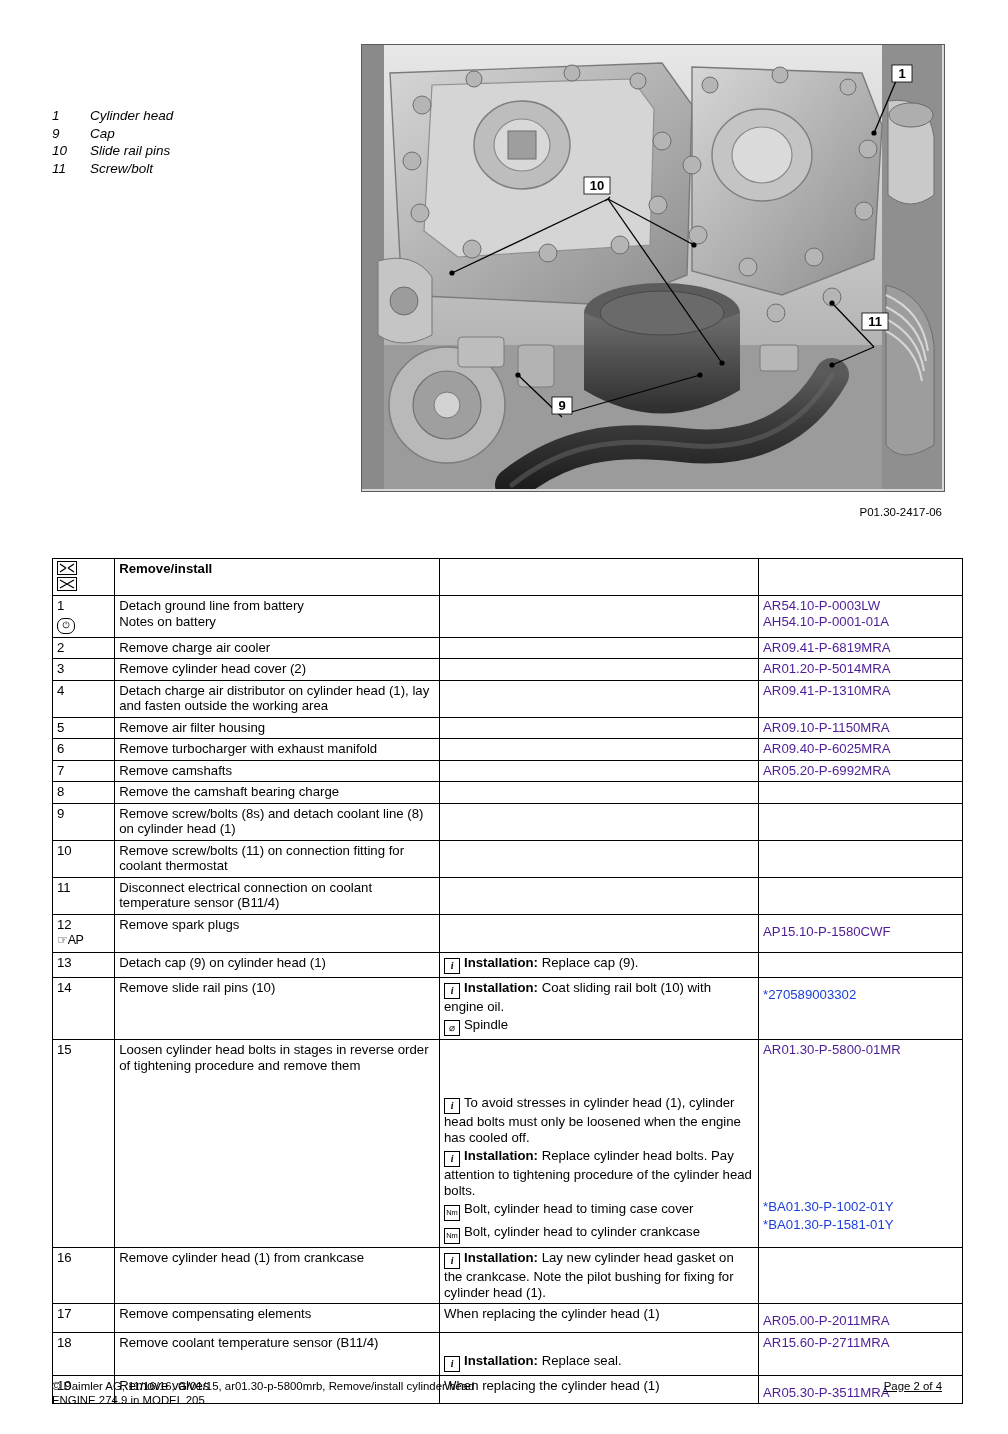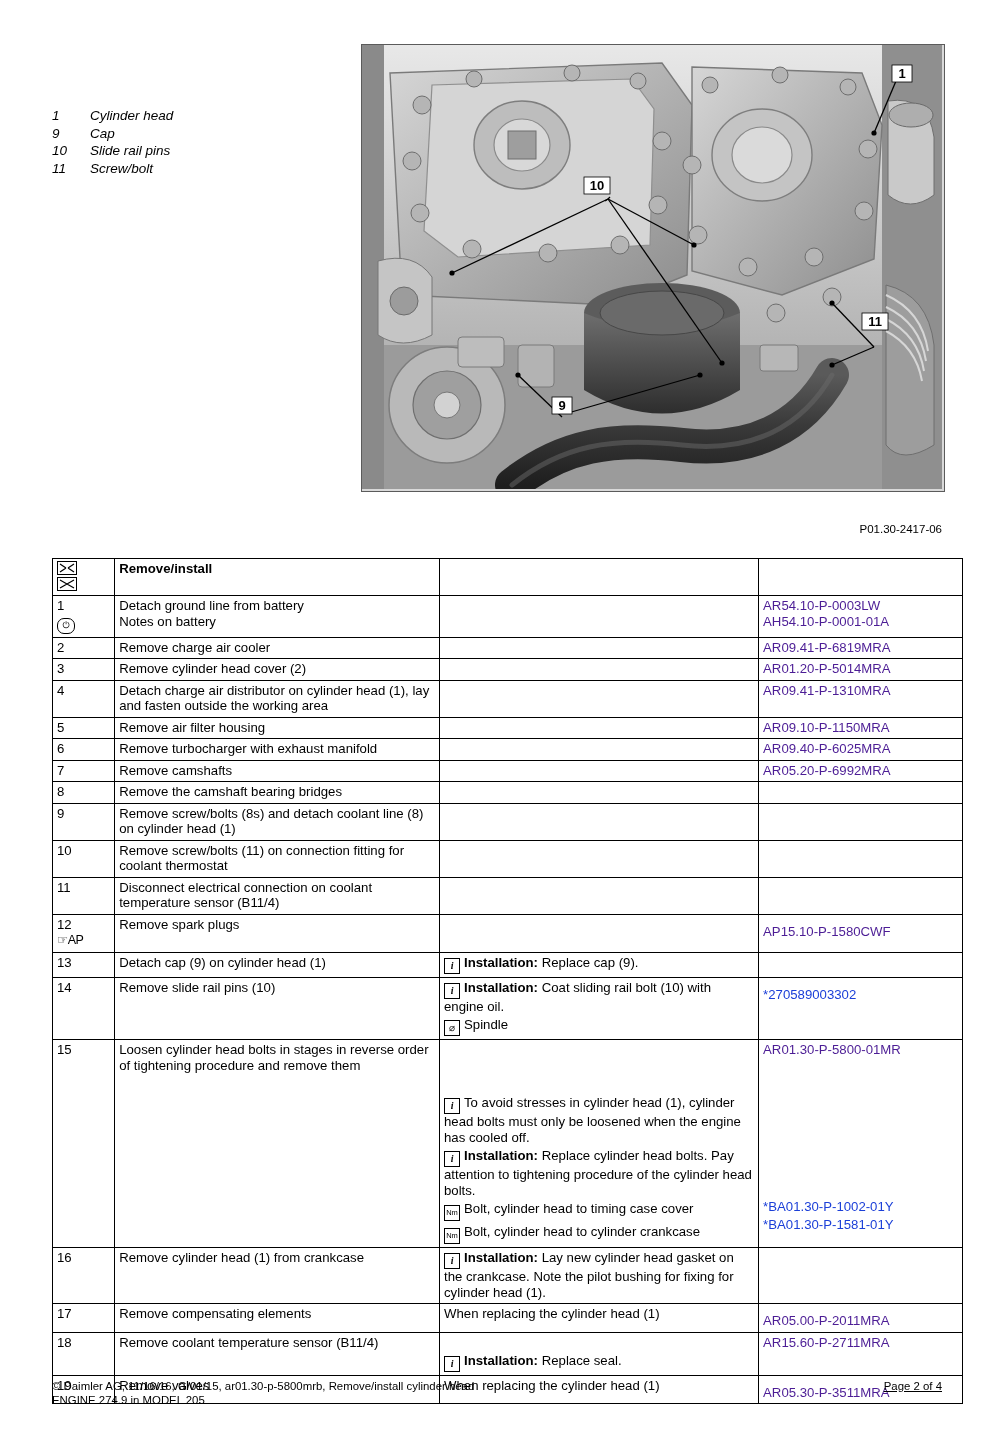--- a/index.html
+++ b/index.html
@@ -51,21 +51,21 @@
     width: 582px;
     height: 446px;
     border: 1px solid #5b5b5b;
     background: #d9d9d9;
     overflow: hidden;
   }
   .fig-svg { display: block; }
   .fig-caption {
     position: absolute;
     left: 362px;
-    top: 523px;
+    top: 506px;
     width: 580px;
     text-align: right;
     font-size: 11.5px;
   }
 
   
   .tbl-wrap {
     position: absolute;
     left: 52px;
     top: 558px;
@@ -415,21 +415,21 @@
 
         <tr>
           <td>7</td>
           <td>Remove camshafts</td>
           <td></td>
           <td class="docc doc">AR05.20-P-6992MRA</td>
         </tr>
 
         <tr>
           <td>8</td>
-          <td>Remove the camshaft bearing bridges</td>
+          <td>Remove the camshaft bearing charge</td>
           <td></td>
           <td class="docc doc"></td>
         </tr>
 
         <tr>
           <td>9</td>
           <td>Remove screw/bolts (8s) and detach coolant line (8) on cylinder head (1)</td>
           <td></td>
           <td class="docc doc"></td>
         </tr>

